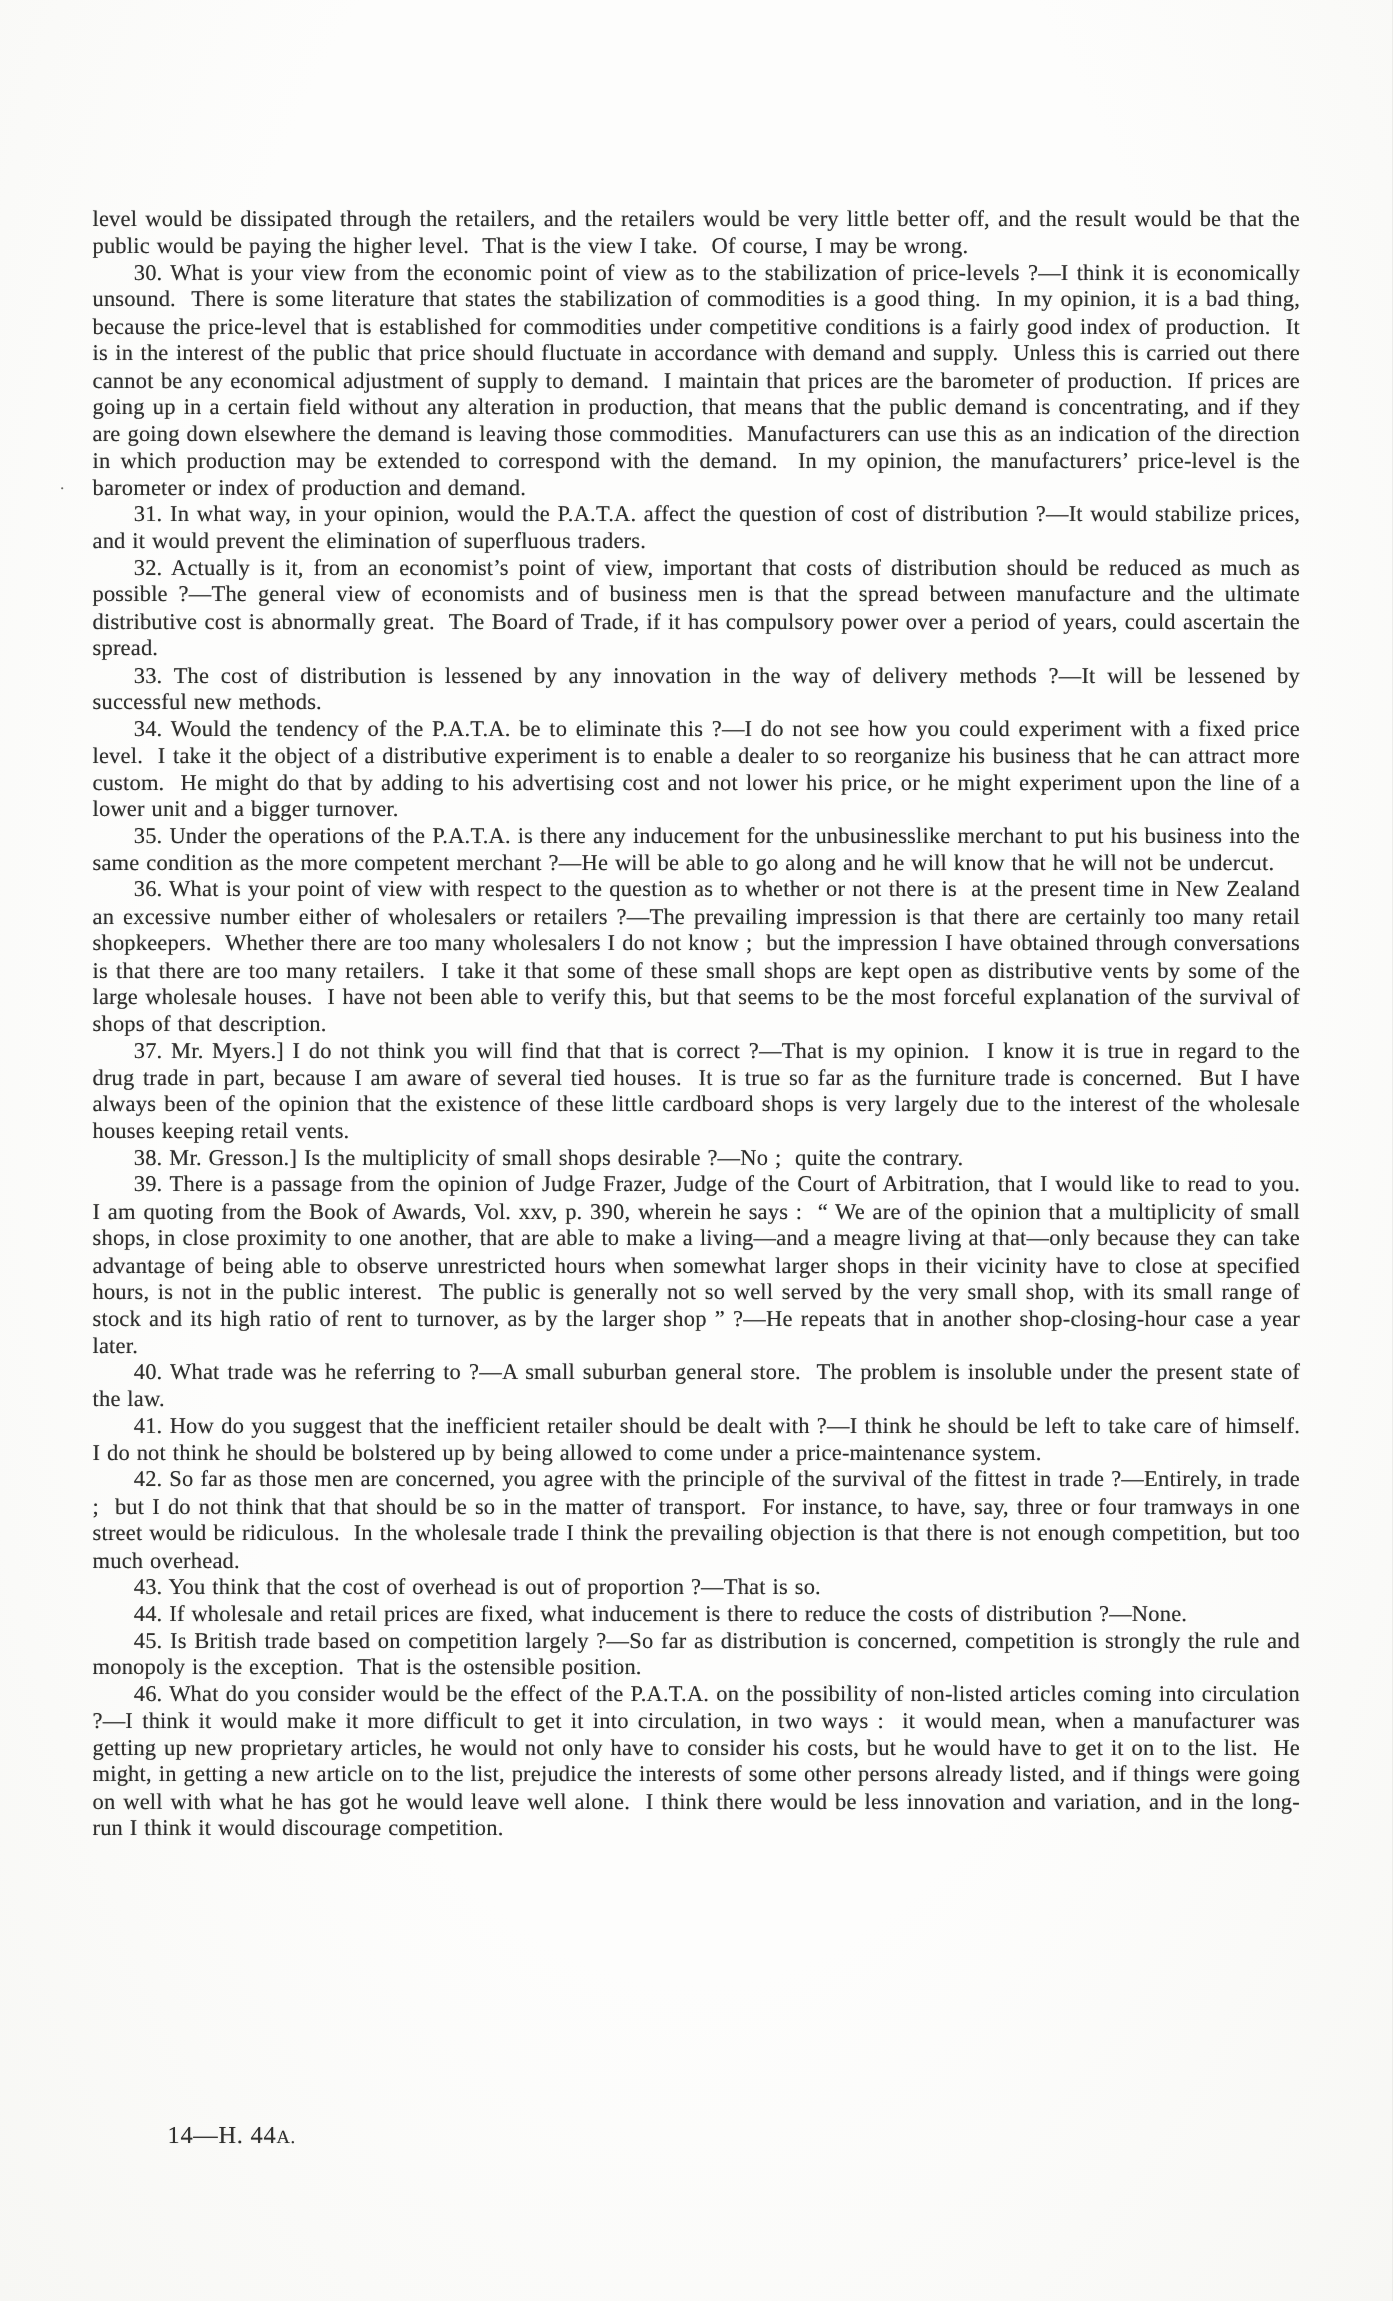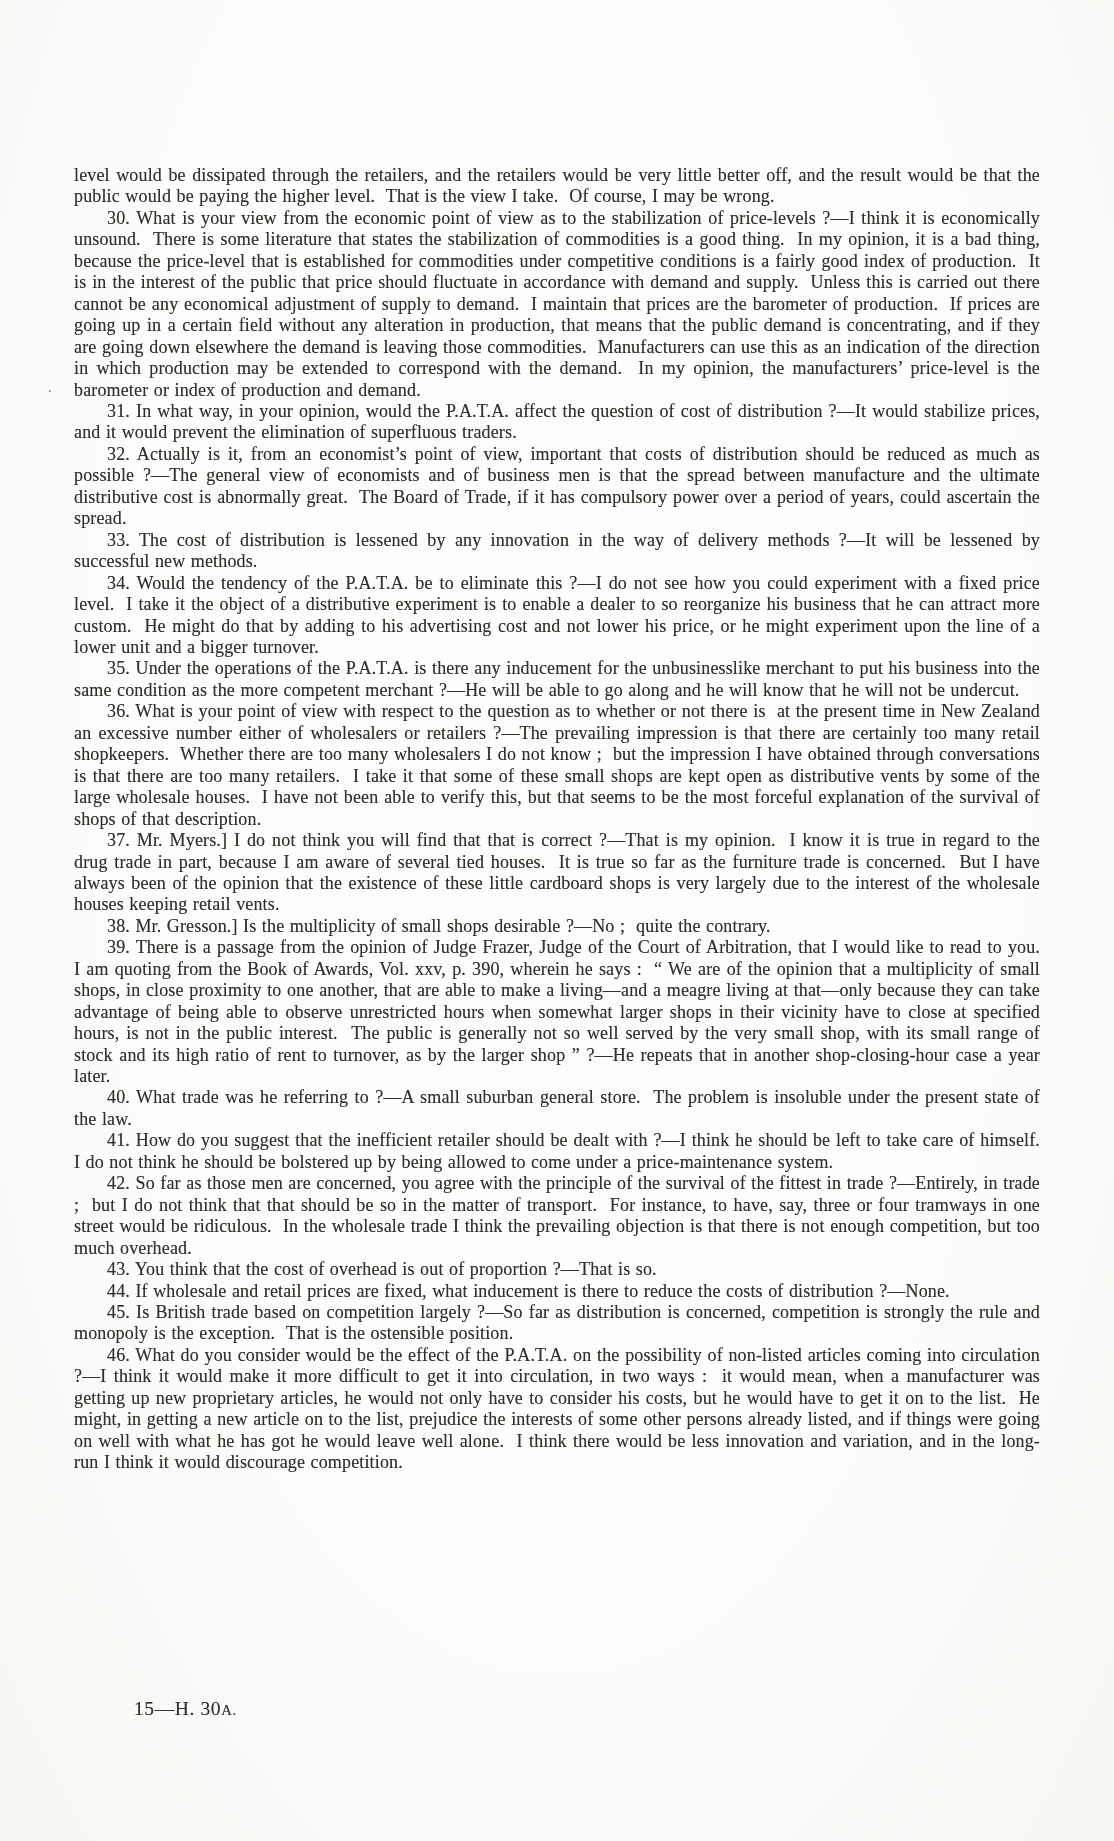--- a/index.html
+++ b/index.html
@@ -94,15 +94,15 @@
 </head>
 <body>
 
 <div class="page">
 
 
   <span class="margin-speck">.</span>
 
   <div class="text-body"><p class="para"><span>level would be dissipated through the retailers, and the retailers would be very little better off, and the result would be that the public would be paying the higher level.  That is the view I take.  Of course, I may be wrong.</span></p><p class="para indent"><span>30. What is your view from the economic point of view as to the stabilization of price-levels ?—I think it is economically unsound.  There is some literature that states the stabilization of commodities is a good thing.  In my opinion, it is a bad thing, because the price-level that is established for commodities under competitive conditions is a fairly good index of production.  It is in the interest of the public that price should fluctuate in accordance with demand and supply.  Unless this is carried out there cannot be any economical adjustment of supply to demand.  I maintain that prices are the barometer of production.  If prices are going up in a certain field without any alteration in production, that means that the public demand is concentrating, and if they are going down elsewhere the demand is leaving those commodities.  Manufacturers can use this as an indication of the direction in which production may be extended to correspond with the demand.  In my opinion, the manufacturers’ price-level is the barometer or index of production and demand.</span></p><p class="para indent"><span>31. In what way, in your opinion, would the P.A.T.A. affect the question of cost of distribution ?—It would stabilize prices, and it would prevent the elimination of superfluous traders.</span></p><p class="para indent"><span>32. Actually is it, from an economist’s point of view, important that costs of distribution should be reduced as much as possible ?—The general view of economists and of business men is that the spread between manufacture and the ultimate distributive cost is abnormally great.  The Board of Trade, if it has compulsory power over a period of years, could ascertain the spread.</span></p><p class="para indent"><span>33. The cost of distribution is lessened by any innovation in the way of delivery methods ?—It will be lessened by successful new methods.</span></p><p class="para indent"><span>34. Would the tendency of the P.A.T.A. be to eliminate this ?—I do not see how you could experiment with a fixed price level.  I take it the object of a distributive experiment is to enable a dealer to so reorganize his business that he can attract more custom.  He might do that by adding to his advertising cost and not lower his price, or he might experiment upon the line of a lower unit and a bigger turnover.</span></p><p class="para indent"><span>35. Under the operations of the P.A.T.A. is there any inducement for the unbusinesslike merchant to put his business into the same condition as the more competent merchant ?—He will be able to go along and he will know that he will not be undercut.</span></p><p class="para indent"><span>36. What is your point of view with respect to the question as to whether or not there is  at the present time in New Zealand an excessive number either of wholesalers or retailers ?—The prevailing impression is that there are certainly too many retail shopkeepers.  Whether there are too many wholesalers I do not know ;  but the impression I have obtained through conversations is that there are too many retailers.  I take it that some of these small shops are kept open as distributive vents by some of the large wholesale houses.  I have not been able to verify this, but that seems to be the most forceful explanation of the survival of shops of that description.</span></p><p class="para indent"><span>37. </span><span class="it">Mr. Myers.]</span><span> I do not think you will find that that is correct ?—That is my opinion.  I know it is true in regard to the drug trade in part, because I am aware of several tied houses.  It is true so far as the furniture trade is concerned.  But I have always been of the opinion that the existence of these little cardboard shops is very largely due to the interest of the wholesale houses keeping retail vents.</span></p><p class="para indent"><span>38. </span><span class="it">Mr. Gresson.]</span><span> Is the multiplicity of small shops desirable ?—No ;  quite the contrary.</span></p><p class="para indent"><span>39. There is a passage from the opinion of Judge Frazer, Judge of the Court of Arbitration, that I would like to read to you.  I am quoting from the Book of Awards, Vol. xxv, p. 390, wherein he says :  “ We are of the opinion that a multiplicity of small shops, in close proximity to one another, that are able to make a living—and a meagre living at that—only because they can take advantage of being able to observe unrestricted hours when somewhat larger shops in their vicinity have to close at specified hours, is not in the public interest.  The public is generally not so well served by the very small shop, with its small range of stock and its high ratio of rent to turnover, as by the larger shop ” ?—He repeats that in another shop-closing-hour case a year later.</span></p><p class="para indent"><span>40. What trade was he referring to ?—A small suburban general store.  The problem is insoluble under the present state of the law.</span></p><p class="para indent"><span>41. How do you suggest that the inefficient retailer should be dealt with ?—I think he should be left to take care of himself.  I do not think he should be bolstered up by being allowed to come under a price-maintenance system.</span></p><p class="para indent"><span>42. So far as those men are concerned, you agree with the principle of the survival of the fittest in trade ?—Entirely, in trade ;  but I do not think that that should be so in the matter of transport.  For instance, to have, say, three or four tramways in one street would be ridiculous.  In the wholesale trade I think the prevailing objection is that there is not enough competition, but too much overhead.</span></p><p class="para indent"><span>43. You think that the cost of overhead is out of proportion ?—That is so.</span></p><p class="para indent"><span>44. If wholesale and retail prices are fixed, what inducement is there to reduce the costs of distribution ?—None.</span></p><p class="para indent"><span>45. Is British trade based on competition largely ?—So far as distribution is concerned, competition is strongly the rule and monopoly is the exception.  That is the ostensible position.</span></p><p class="para indent"><span>46. What do you consider would be the effect of the P.A.T.A. on the possibility of non-listed articles coming into circulation ?—I think it would make it more difficult to get it into circulation, in two ways :  it would mean, when a manufacturer was getting up new proprietary articles, he would not only have to consider his costs, but he would have to get it on to the list.  He might, in getting a new article on to the list, prejudice the interests of some other persons already listed, and if things were going on well with what he has got he would leave well alone.  I think there would be less innovation and variation, and in the long-run I think it would discourage competition.</span></p></div>
 
-  <div class="imprint"><span>15—H. 30</span><span class="sc">A.</span></div>
+  <div class="imprint"><span>14—H. 44</span><span class="sc">A.</span></div>
 
 </div>
 
 </body></html>

